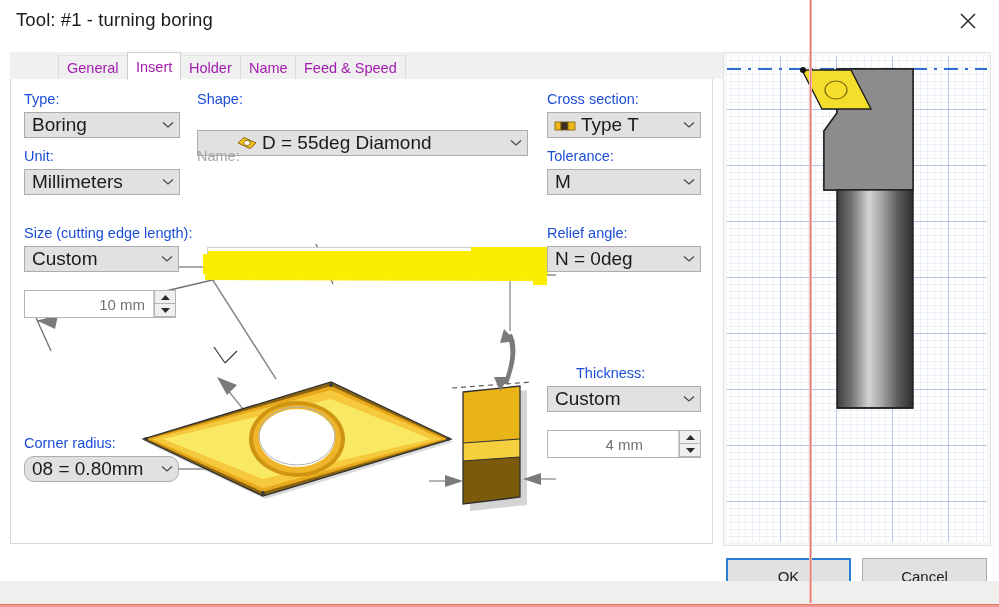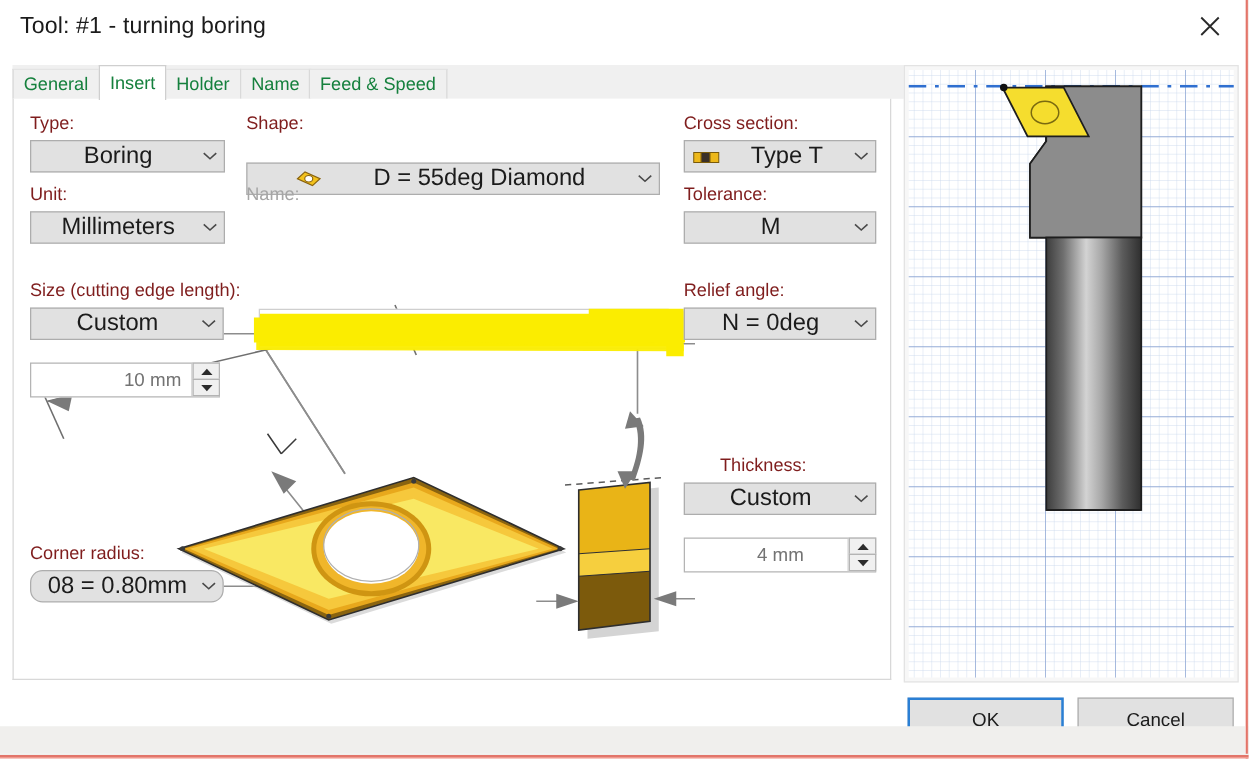--- a/index.html
+++ b/index.html
@@ -4,24 +4,23 @@
 <style>
   html, body {
     margin: 0; padding: 0;
     width: 999px; height: 607px;
     overflow: hidden;
     background: #ffffff;
     font-family: "Liberation Sans", sans-serif;
   }
   #dialog {
     position: relative;
-    width: 999px; height: 607px;
-    background: #ffffff;
-    box-sizing: border-box;
-    text-align: center;
+    width: 812px; height: 607px;
+    background: #ffffff;
+    box-sizing: border-box;
   }
   
   .frame-right {
     position: absolute; right: 0; top: 0; width: 3px; height: 607px;
     background: linear-gradient(to right,#ffffff,#e2756a 40%,#e8867b 70%,#f3f0ef);
   }
   .frame-bottom {
     position: absolute; left: 0; bottom: 0; width: 999px; height: 4px;
     background: linear-gradient(to bottom,#f0efed 0 25%,#e2756a 25% 60%,#ef9a90 60% 100%);
   }
@@ -54,28 +53,29 @@
     width: 979px; height: 27px;
   }
   #tabstrip .tabs-bg {
     position: absolute; left: 0; top: 0; width: 979px; height: 27px;
     background: #f0f0f0;
   }
   .tab {
     position: absolute; top: 3px; height: 24px;
     display: flex; align-items: center; justify-content: center;
     padding: 0 8px;
-    font-size: 14.5px; color: #15803d;
+    font-size: 14.5px; color: #a21caf;
     background: #f0f0f0;
     border-left: 1px solid #d9d9d9;
     border-right: 1px solid #d9d9d9;
     border-top: 1px solid #e4e4e4;
     box-sizing: border-box;
     white-space: nowrap;
     cursor: default;
+    margin-left: 48px;
   }
   .tab.active {
     top: 0; height: 28px;
     background: #ffffff;
     border-left: 1px solid #cfcfcf;
     border-right: 1px solid #cfcfcf;
     border-top: 1px solid #cfcfcf;
     border-bottom: none;
     font-weight: normal;
     z-index: 4;
@@ -86,21 +86,21 @@
     position: absolute; left: 10px; top: 79px;
     width: 703px; height: 465px;
     background: #ffffff;
     border: 1px solid #d8d8d8;
     border-top: none;
     box-sizing: border-box;
   }
 
   .fieldlabel {
     position: absolute;
-    font-size: 14.5px; color: #7f1d1d; white-space: nowrap;
+    font-size: 14.5px; color: #1d4ed8; white-space: nowrap;
   }
   .fieldlabel.muted { color: #a6a6a6; }
 
   
   .combo {
     position: absolute;
     height: 26px;
     background: #e1e1e1;
     border: 1px solid #adadad;
     box-sizing: border-box;

